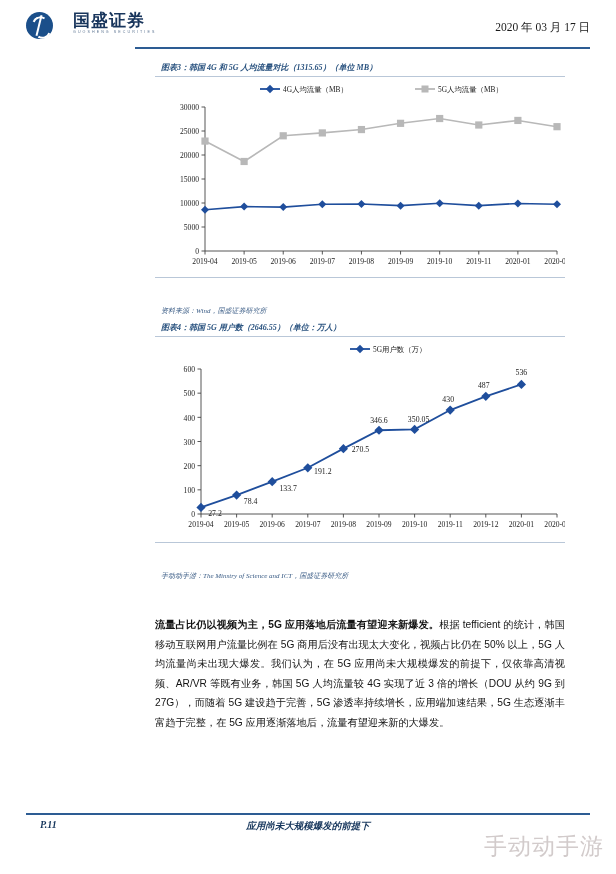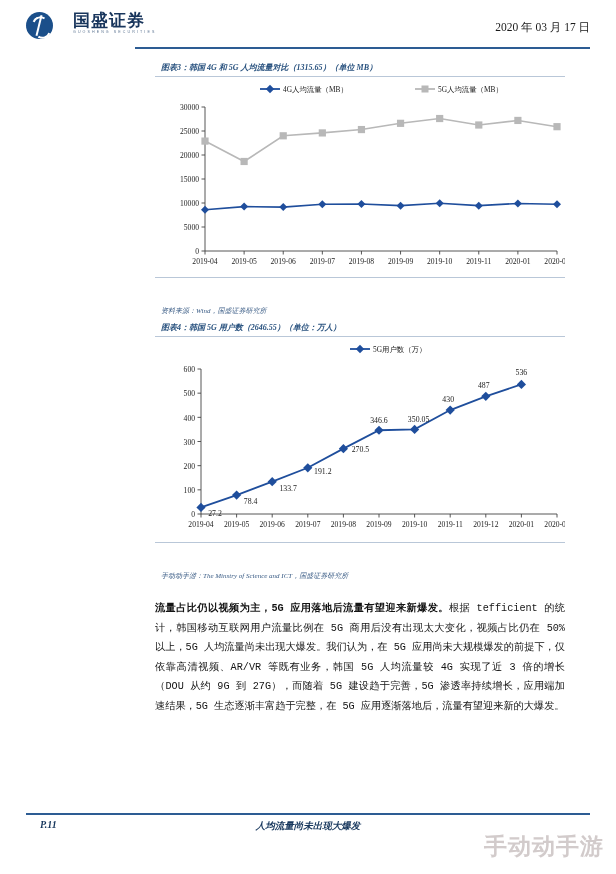--- a/index.html
+++ b/index.html
@@ -74,24 +74,24 @@
   .source-top-rule { height: 1px; background: #b9c7d8; width: 100%; }
 
   
   .chart-box { position: relative; width: 410px; }
   #chart3 { height: 200px; }
   #chart4 { height: 205px; }
   .chart-svg { display: block; width: 100%; height: 100%; }
 
   
   .body-para {
-    font-family: Liberation Mono, monospace;
+    font-family: Liberation Sans, sans-serif;
     font-size: 10.2px; line-height: 19.5px;
     color: #141414; text-align: justify;
-    margin-top: 14px;
+    margin-top: 30px;
     text-justify: inter-ideograph;
   }
   .body-para b { font-weight: bold; }
 
   
   .footer-rule {
     position: absolute; left: 26px; right: 26px; top: 813px;
     height: 1.6px; background: #2d5c93;
   }
   .footer-left {
@@ -101,21 +101,21 @@
   }
   .footer-center {
     position: absolute; left: 0; right: 0; top: 820px;
     text-align: center;
     font-family: "Liberation Serif", serif;
     font-size: 9.5px; font-weight: bold; font-style: italic; color: #16365c;
   }
   .watermark {
     position: absolute; right: 12px; bottom: 12px;
     font-family: "Liberation Sans", sans-serif;
-    font-size: 23px; font-weight: bold; color: #d2cbcb;
+    font-size: 23px; font-weight: normal; color: #d2cbcb;
     letter-spacing: 1px;
   }
 </style>
 </head>
 <body>
 
 <div class="page-header">
   <div class="logo-wrap">
     <div class="logo-mark"></div>
     <div class="logo-text">
@@ -277,14 +277,14 @@
   </div>
 
   <div class="source-top-rule"></div>
   <div class="source-line">手动动手游：The Minstry of Science and ICT，国盛证券研究所</div>
 
   <p class="body-para"><b>流量占比仍以视频为主，5G 应用落地后流量有望迎来新爆发。</b><span>根据 tefficient 的统计，韩国移动互联网用户流量比例在 5G 商用后没有出现太大变化，视频占比仍在 50% 以上，5G 人均流量尚未出现大爆发。我们认为，在 5G 应用尚未大规模爆发的前提下，仅依靠高清视频、AR/VR 等既有业务，韩国 5G 人均流量较 4G 实现了近 3 倍的增长（DOU 从约 9G 到 27G），而随着 5G 建设趋于完善，5G 渗透率持续增长，应用端加速结果，5G 生态逐渐丰富趋于完整，在 5G 应用逐渐落地后，流量有望迎来新的大爆发。</span></p>
 </div>
 
 <div class="footer-rule"></div>
 <div class="footer-left">P.11</div>
-<div class="footer-center">人均流量尚未出现大爆发</div>
+<div class="footer-center">应用尚未大规模爆发的前提下</div>
 <div class="watermark">手动动手游</div>
 
 </body></html>

